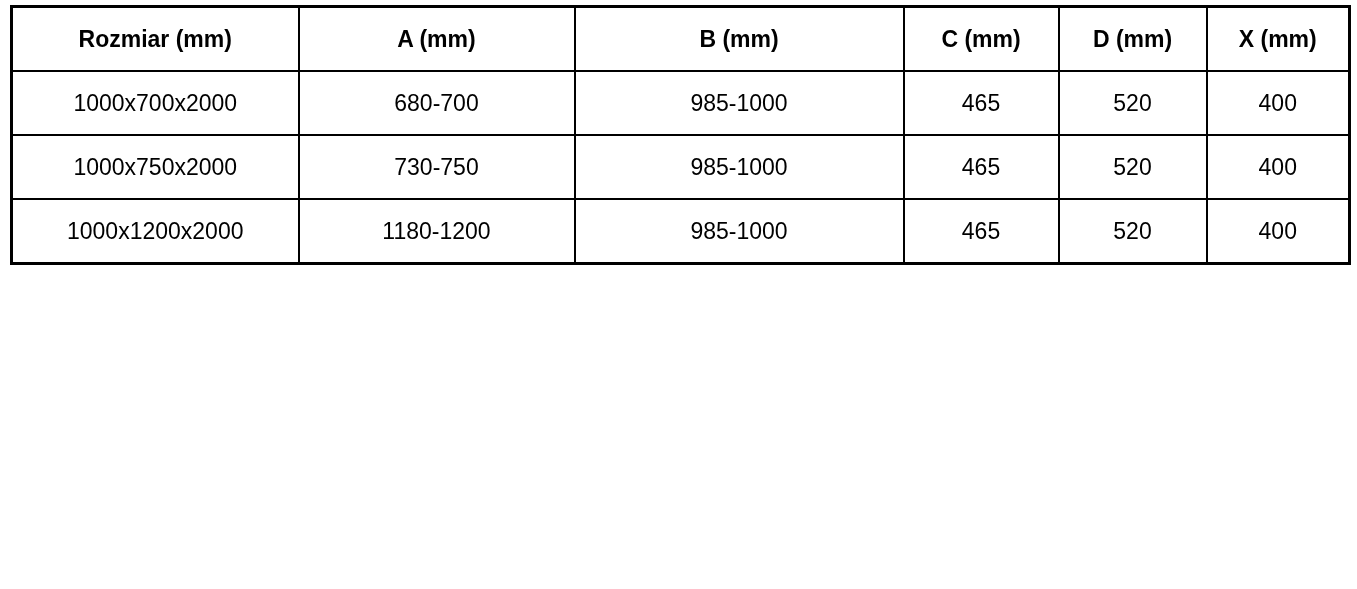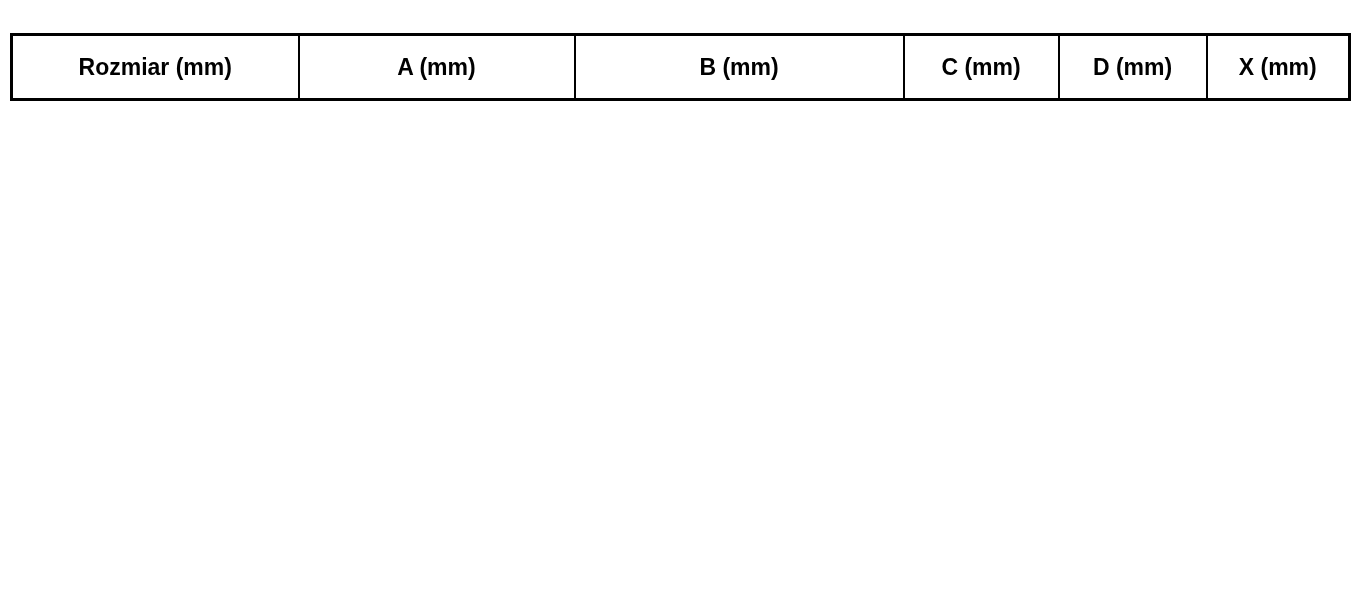--- a/index.html
+++ b/index.html
@@ -16,21 +16,20 @@
   .table-wrap {
     position: absolute;
     left: 10px;
     top: 5px;
   }
   table.dim-table {
     border-collapse: collapse;
     table-layout: fixed;
     width: 1338px;
     border: 3px solid #000000;
-    margin-top: 28px;
   }
   table.dim-table th,
   table.dim-table td {
     border: 2px solid #000000;
     text-align: center;
     vertical-align: middle;
     font-size: 23px;
     height: 62px;
     padding: 0 4px;
     overflow: hidden;
@@ -66,15 +65,39 @@
       <tr id="header-row">
           <th>Rozmiar (mm)</th>
           <th>A (mm)</th>
           <th>B (mm)</th>
           <th>C (mm)</th>
           <th>D (mm)</th>
           <th>X (mm)</th>
         </tr>
     </thead>
     <tbody id="table-body">
+        <tr>
+          <td>1000x700x2000</td>
+          <td>680-700</td>
+          <td>985-1000</td>
+          <td>465</td>
+          <td>520</td>
+          <td>400</td>
+        </tr>
+        <tr>
+          <td>1000x750x2000</td>
+          <td>730-750</td>
+          <td>985-1000</td>
+          <td>465</td>
+          <td>520</td>
+          <td>400</td>
+        </tr>
+        <tr>
+          <td>1000x1200x2000</td>
+          <td>1180-1200</td>
+          <td>985-1000</td>
+          <td>465</td>
+          <td>520</td>
+          <td>400</td>
+        </tr>
       </tbody>
   </table>
 </div>
 
 </body></html>

